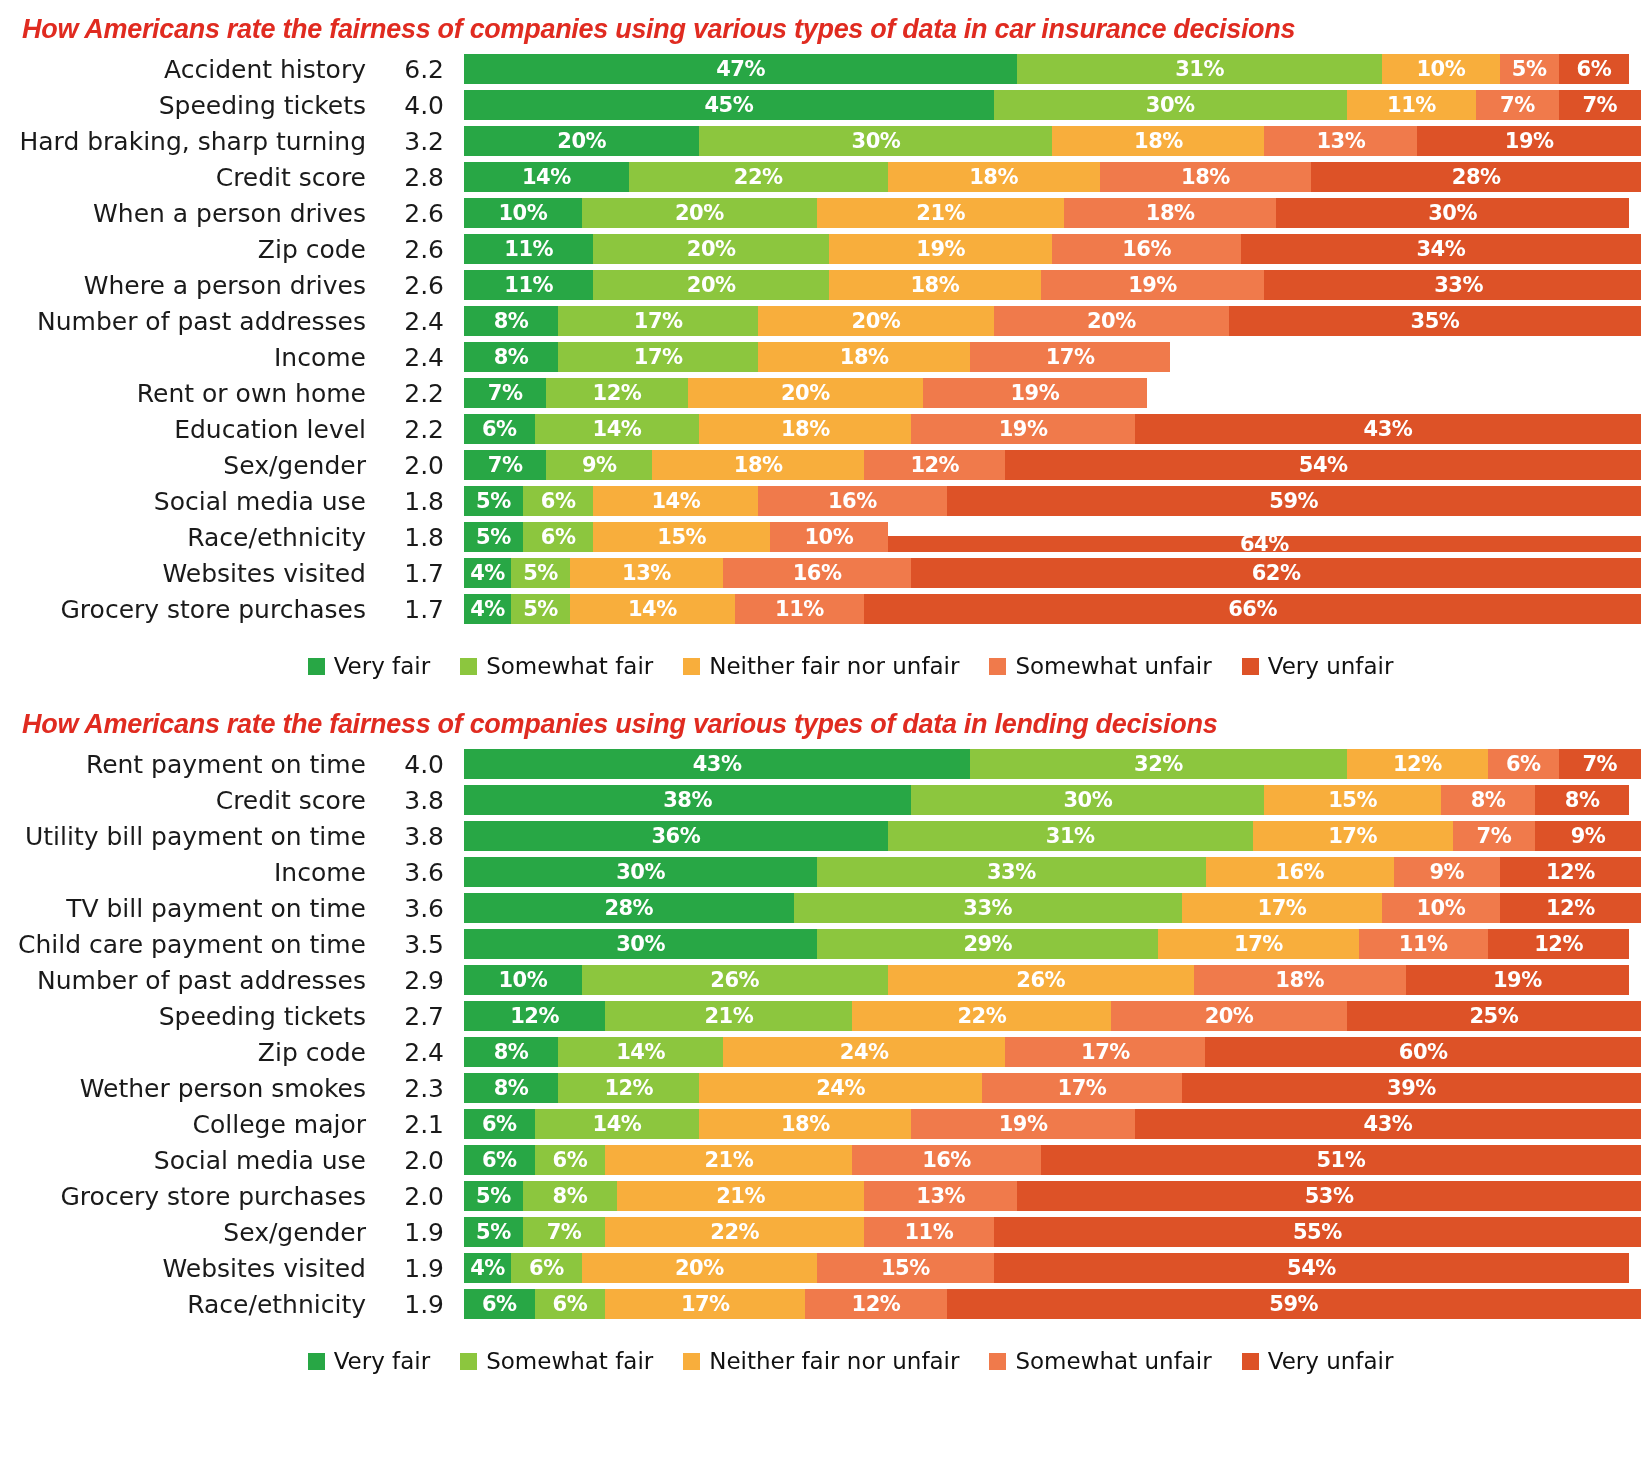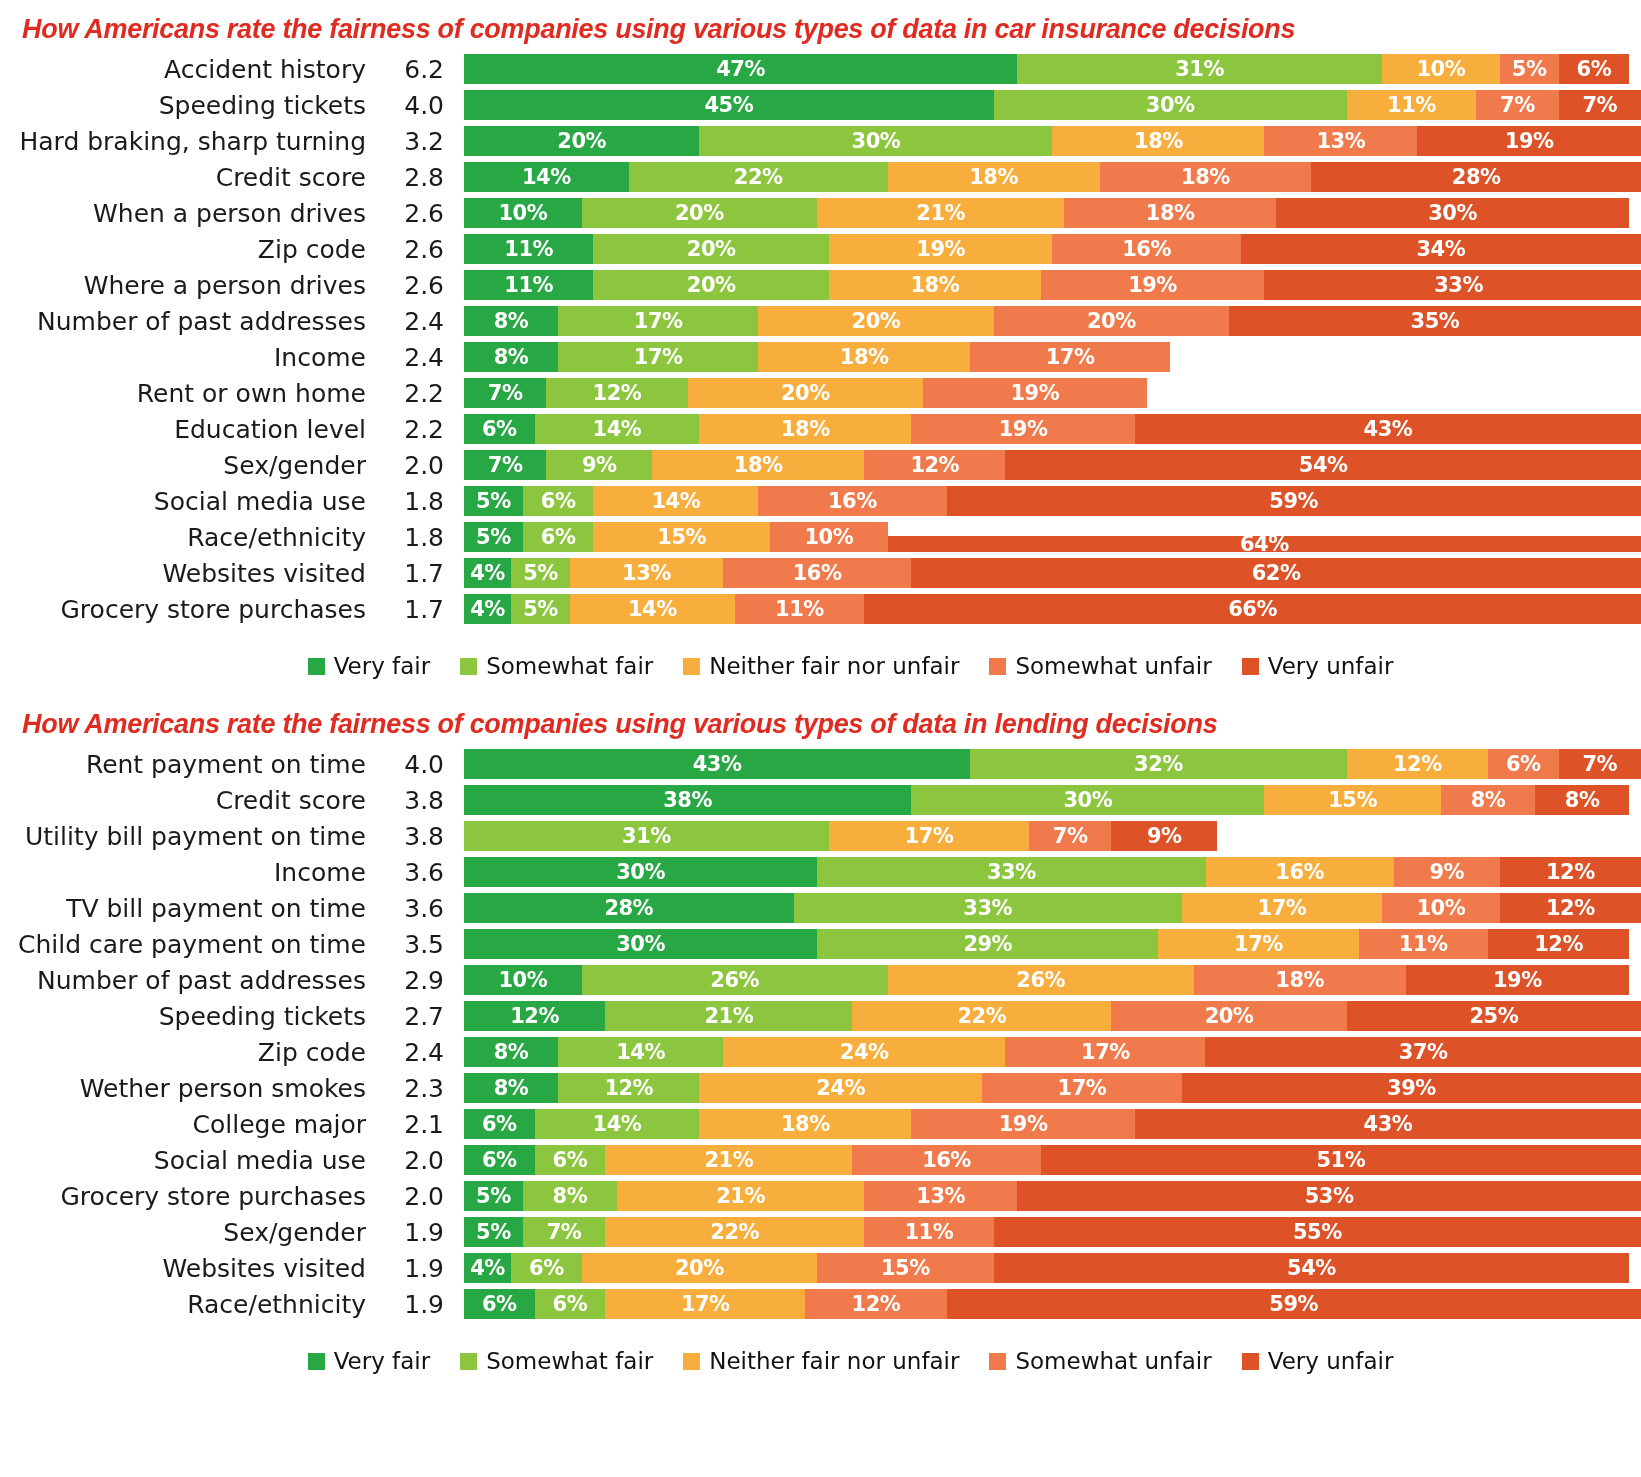--- a/index.html
+++ b/index.html
@@ -338,20 +338,21 @@
             <div class="seg" style="flex: 0 0 30%; background: rgb(140, 198, 62);">30%</div>
             <div class="seg" style="flex: 0 0 15%; background: rgb(248, 174, 60);">15%</div>
             <div class="seg" style="flex: 0 0 8%; background: rgb(240, 122, 75);">8%</div>
             <div class="seg" style="flex: 0 0 8%; background: rgb(221, 82, 39);">8%</div>
           </div>
         </div>
         <div class="row">
           <div class="row-label">Utility bill payment on time</div>
           <div class="row-score">3.8</div>
           <div class="bar">
+            <div class="seg" style="flex: 0 0 36%; background: rgb(40, 167, 69);">36%</div>
             <div class="seg" style="flex: 0 0 31%; background: rgb(140, 198, 62);">31%</div>
             <div class="seg" style="flex: 0 0 17%; background: rgb(248, 174, 60);">17%</div>
             <div class="seg" style="flex: 0 0 7%; background: rgb(240, 122, 75);">7%</div>
             <div class="seg" style="flex: 0 0 9%; background: rgb(221, 82, 39);">9%</div>
           </div>
         </div>
         <div class="row">
           <div class="row-label">Income</div>
           <div class="row-score">3.6</div>
           <div class="bar">
@@ -407,21 +408,21 @@
           </div>
         </div>
         <div class="row">
           <div class="row-label">Zip code</div>
           <div class="row-score">2.4</div>
           <div class="bar">
             <div class="seg" style="flex: 0 0 8%; background: rgb(40, 167, 69);">8%</div>
             <div class="seg" style="flex: 0 0 14%; background: rgb(140, 198, 62);">14%</div>
             <div class="seg" style="flex: 0 0 24%; background: rgb(248, 174, 60);">24%</div>
             <div class="seg" style="flex: 0 0 17%; background: rgb(240, 122, 75);">17%</div>
-            <div class="seg" style="flex: 0 0 37%; background: rgb(221, 82, 39);">37%</div>
+            <div class="seg" style="flex: 0 0 37%; background: rgb(221, 82, 39);">60%</div>
           </div>
         </div>
         <div class="row">
           <div class="row-label">Wether person smokes</div>
           <div class="row-score">2.3</div>
           <div class="bar">
             <div class="seg" style="flex: 0 0 8%; background: rgb(40, 167, 69);">8%</div>
             <div class="seg" style="flex: 0 0 12%; background: rgb(140, 198, 62);">12%</div>
             <div class="seg" style="flex: 0 0 24%; background: rgb(248, 174, 60);">24%</div>
             <div class="seg" style="flex: 0 0 17%; background: rgb(240, 122, 75);">17%</div>

